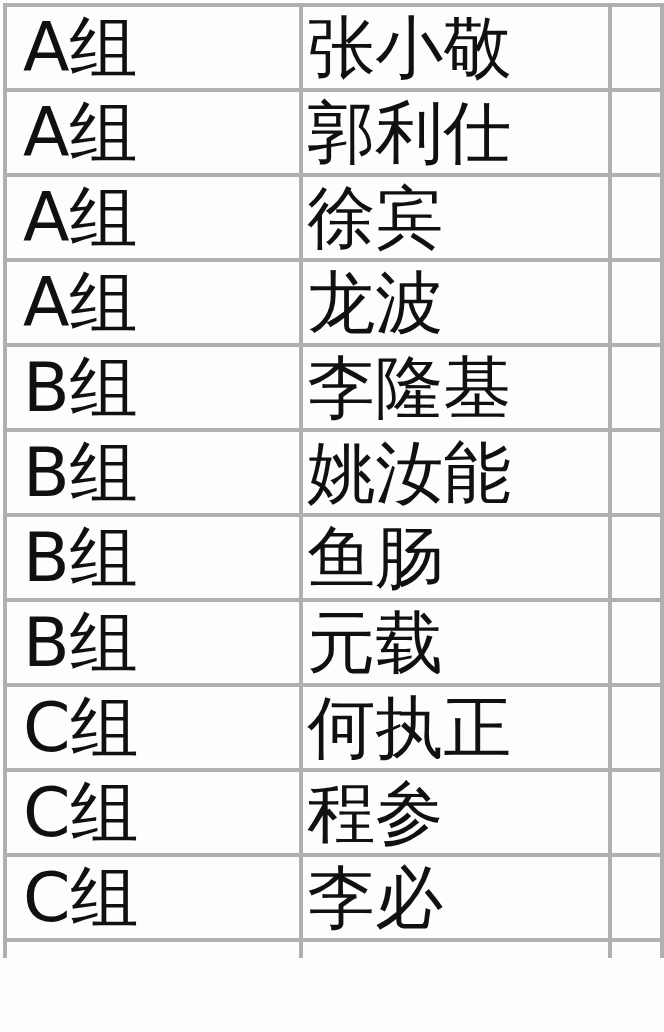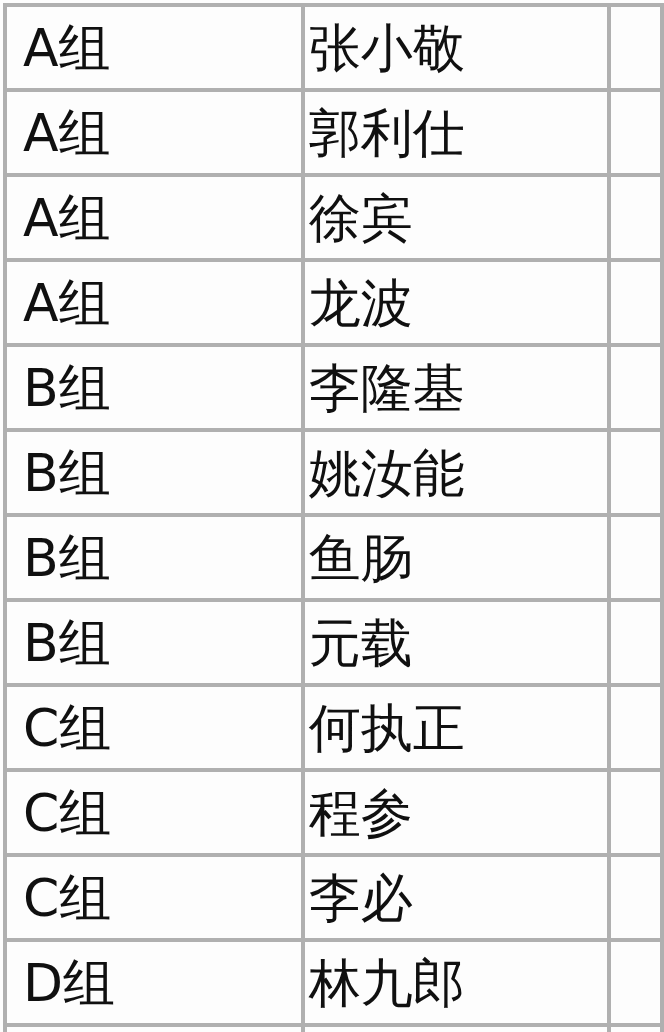--- a/index.html
+++ b/index.html
@@ -41,21 +41,21 @@
     padding: 0;
     margin: 0;
     border: 4px solid #b0b0b0;
     background: #fdfdfd;
     vertical-align: middle;
     box-sizing: border-box;
   }
 
   .cell-text {
     display: block;
-    font-size: 52px;
+    font-size: 68px;
     line-height: 1;
     color: #101010;
     white-space: nowrap;
     font-weight: 400;
     letter-spacing: 0px;
   }
 
   td.group-cell .cell-text { padding-left: 16px; }
   td.name-cell  .cell-text { padding-left: 4px; }
 
@@ -181,29 +181,20 @@
       <tr>
         <td class="group-cell">
             <span class="cell-text">C组</span>
           </td>
         <td class="name-cell">
             <span class="cell-text">李必</span>
           </td>
         <td class="extra-cell"></td>
       </tr>
 
-      <tr>
-        <td class="group-cell">
-            <span class="cell-text">D组</span>
-          </td>
-        <td class="name-cell">
-            <span class="cell-text">林九郎</span>
-          </td>
-        <td class="extra-cell"></td>
-      </tr>
 
       <tr class="partial-row">
         <td class="group-cell">
             <span class="cell-text"></span>
           </td>
         <td class="name-cell">
             <span class="cell-text"></span>
           </td>
         <td class="extra-cell"></td>
       </tr>

